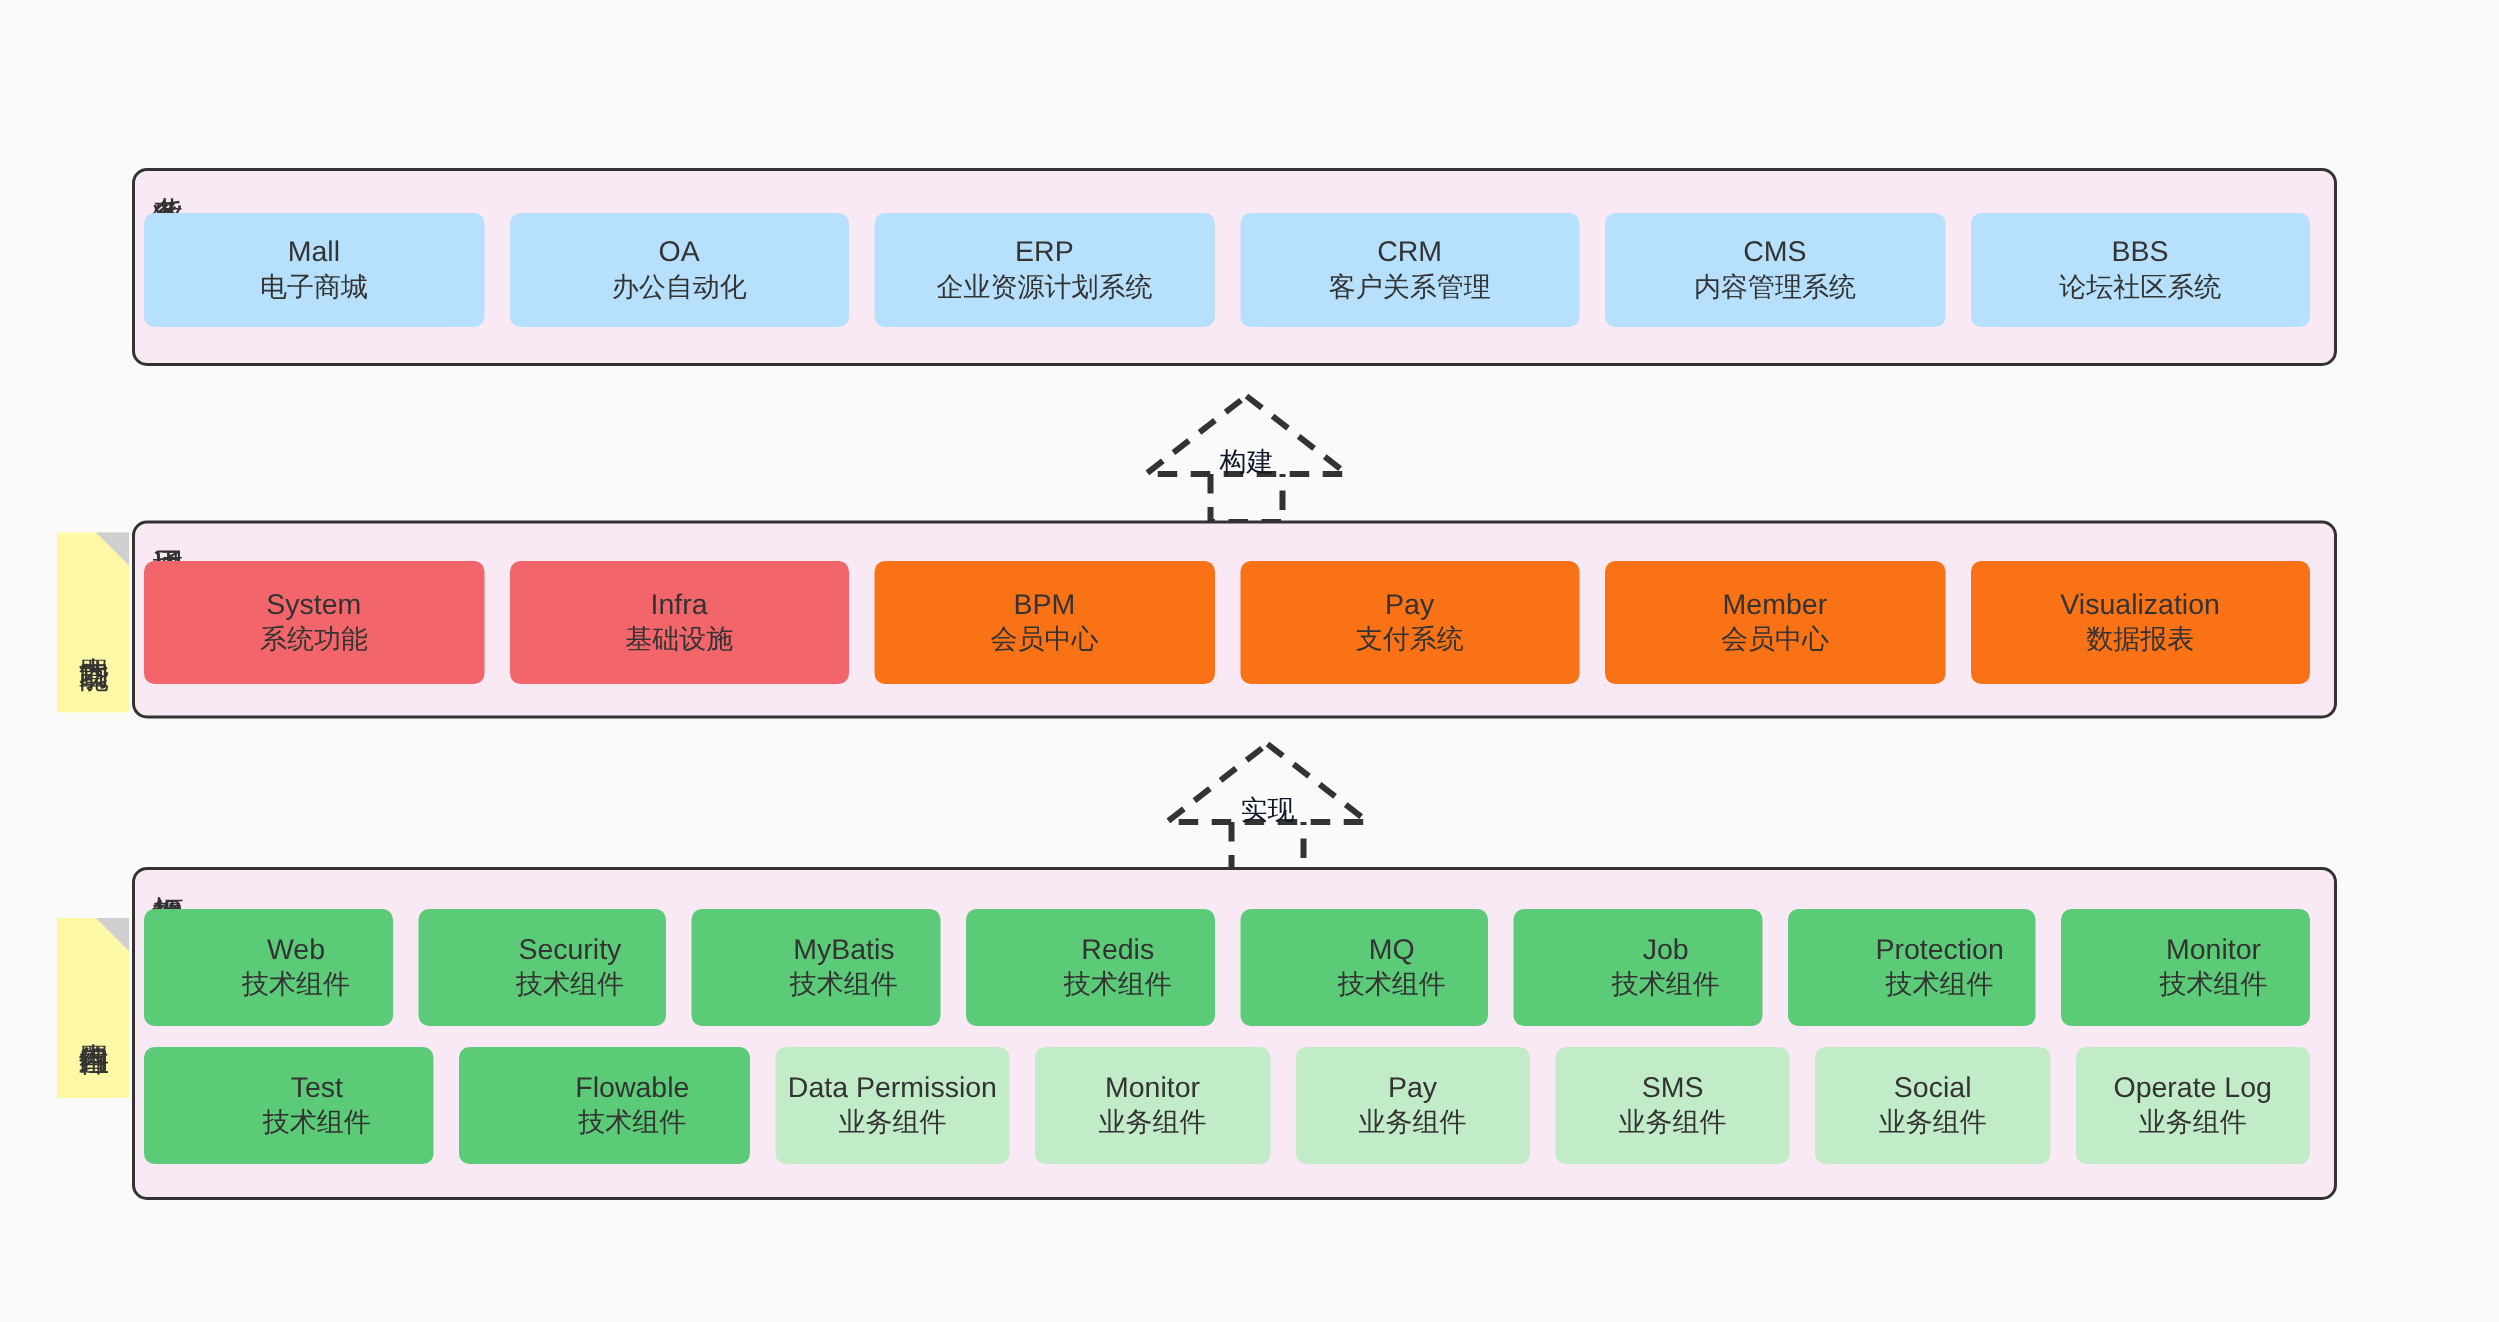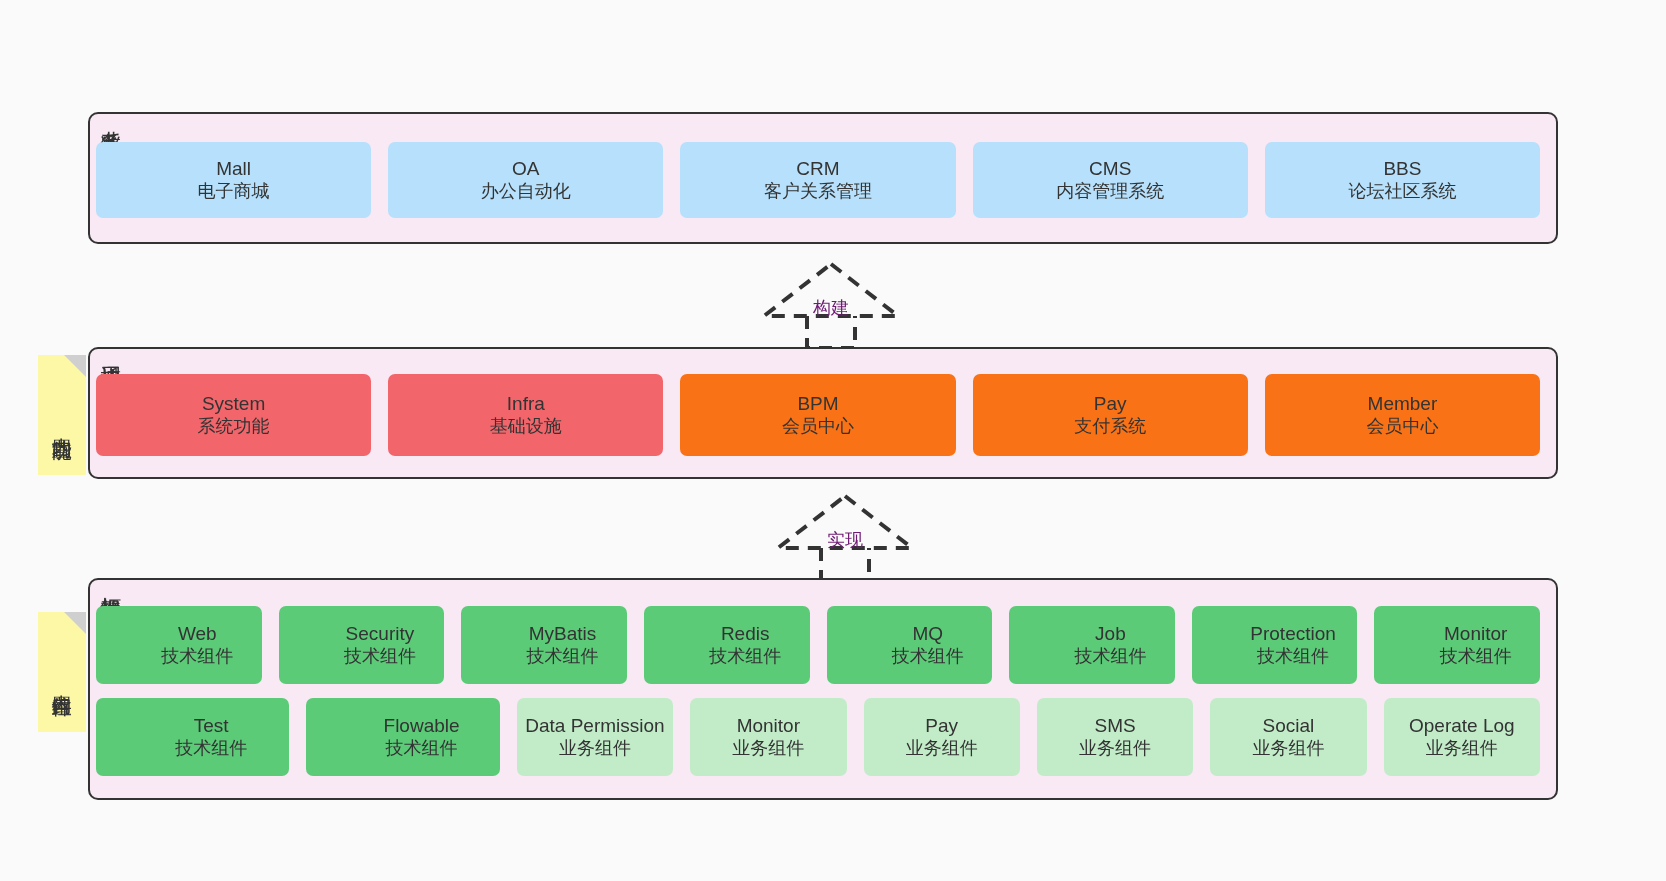--- a/index.html
+++ b/index.html
@@ -128,41 +128,45 @@
   .connector {
     position: absolute;
   }
   .connector svg { display: block; }
   .connector .conn-label {
     position: absolute;
     left: 0;
     right: 0;
     text-align: center;
     font-size: 18px;
-    color: #701a75;
+    color: #0f172a;
     background: transparent;
     user-select: none;
   }
 </style>
 </head>
 <body>
 
 <div id="stage">
 
   <div class="layer layer-biz" style="left:88px; top:112px; width:1470px; height:132px;">
     <div class="layer-title">业务系统</div>
     <div class="layer-body">
       <div class="row">
         <div class="card blue">
           <span class="c-en">Mall</span>
           <span class="c-cn">电子商城</span>
         </div>
         <div class="card blue">
           <span class="c-en">OA</span>
           <span class="c-cn">办公自动化</span>
+        </div>
+        <div class="card blue">
+          <span class="c-en">ERP</span>
+          <span class="c-cn">企业资源计划系统</span>
         </div>
         <div class="card blue">
           <span class="c-en">CRM</span>
           <span class="c-cn">客户关系管理</span>
         </div>
         <div class="card blue">
           <span class="c-en">CMS</span>
           <span class="c-cn">内容管理系统</span>
         </div>
         <div class="card blue">
@@ -203,20 +207,24 @@
           <span class="c-cn">会员中心</span>
         </div>
         <div class="card pink">
           <span class="c-en">Pay</span>
           <span class="c-cn">支付系统</span>
         </div>
         <div class="card pink">
           <span class="c-en">Member</span>
           <span class="c-cn">会员中心</span>
         </div>
+        <div class="card pink">
+          <span class="c-en">Visualization</span>
+          <span class="c-cn">数据报表</span>
+        </div>
       </div>
     </div>
   </div>
 
   <div class="connector" style="left:770px; top:490px; width:150px; height:92px;">
     <svg width="150" height="92" viewBox="0 0 150 92">
       <path d="M75 6 L142 58 L8 58 Z" fill="none" stroke="#333333" stroke-width="4" stroke-dasharray="13,9" stroke-linecap="butt"></path>
       <path d="M51 58 L51 90 L99 90 L99 58" fill="none" stroke="#333333" stroke-width="4" stroke-dasharray="13,9" stroke-linecap="butt"></path>
     </svg>
     <div class="conn-label" style="top:38px;">实现</div>

